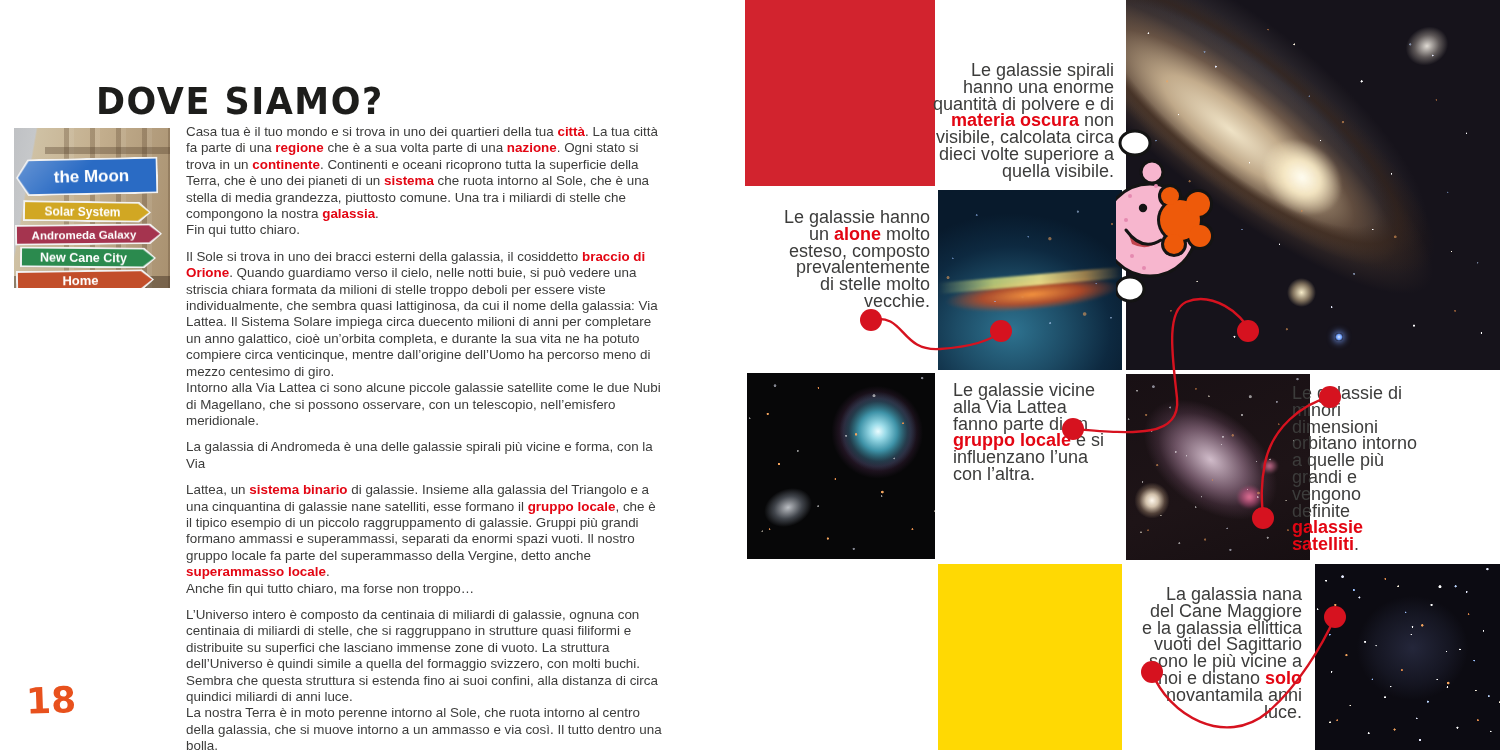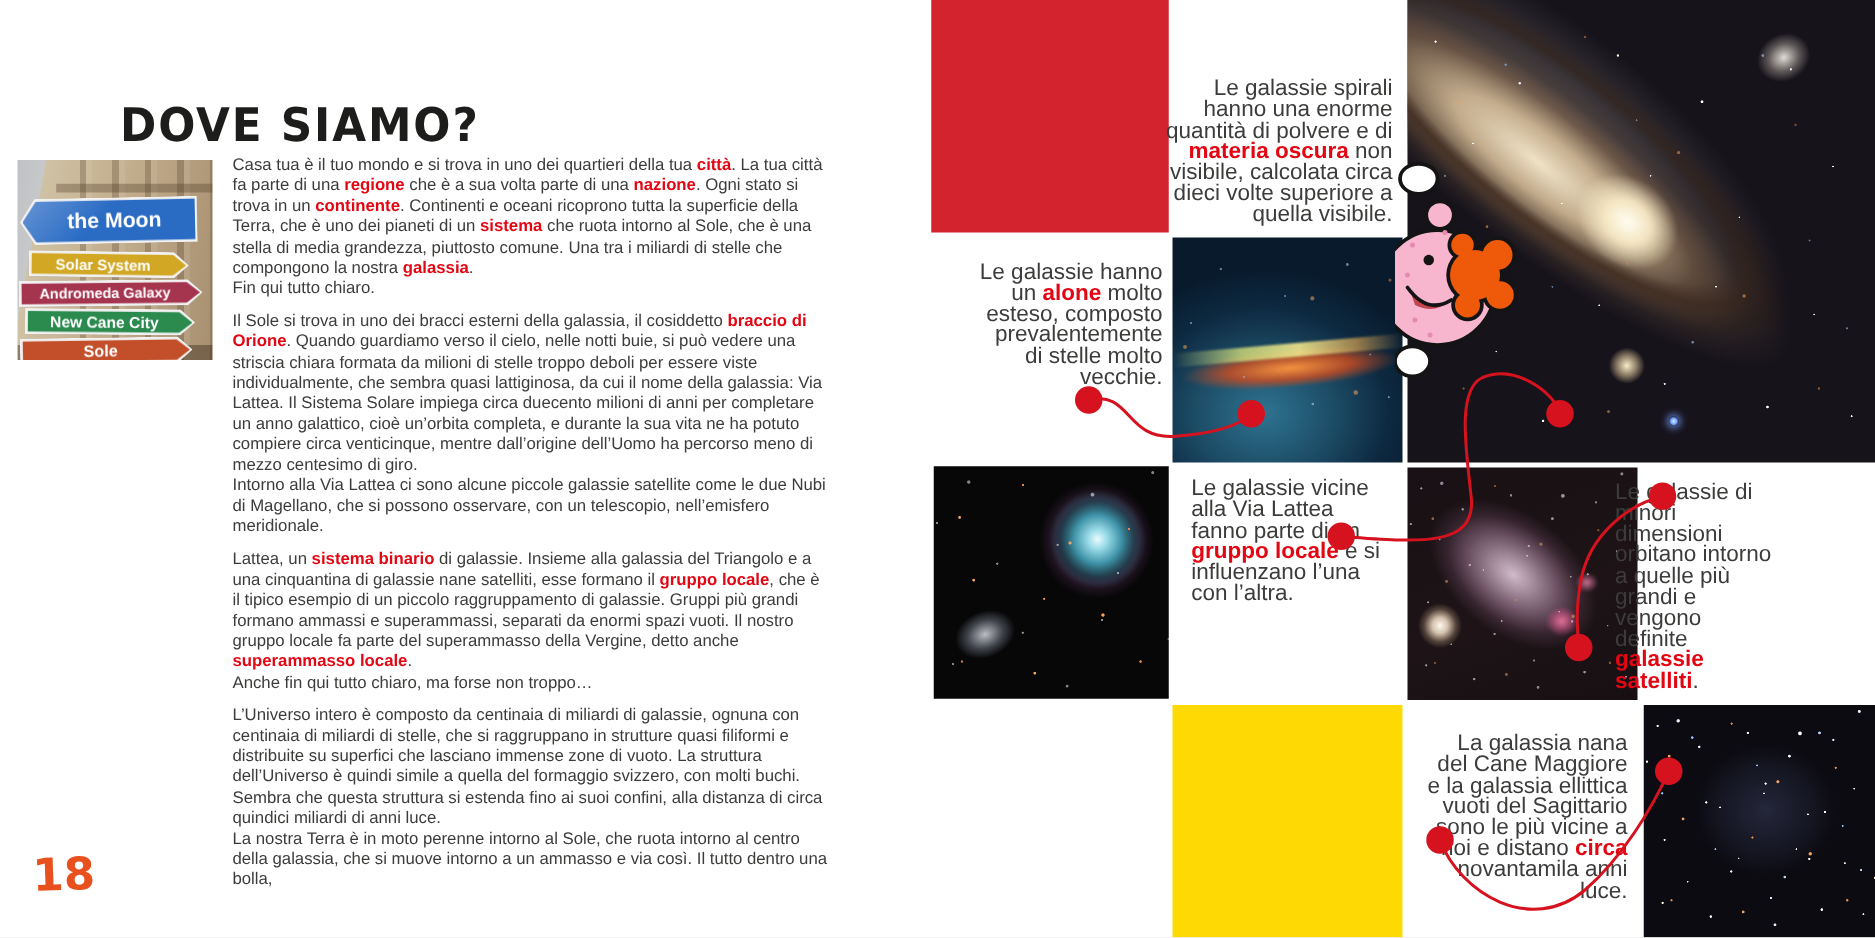--- a/index.html
+++ b/index.html
@@ -186,28 +186,29 @@
             <span data-name="sign-andromeda-galaxy-label">Andromeda Galaxy</span>
           </div>
       </div>
       <div class="sign s4 pt-right" data-name="sign-new-york-city">
         <div class="sign-fill" style="background: rgb(43, 138, 78);">
             <span data-name="sign-new-york-city-label">New Cane City</span>
           </div>
       </div>
       <div class="sign s5 pt-right" data-name="sign-home">
         <div class="sign-fill" style="background: rgb(194, 78, 42);">
-            <span data-name="sign-home-label">Sole</span>
+            <span data-name="sign-home-label">Home</span>
           </div>
       </div>
     </figure>
 
     <div class="body-text" data-name="body-text">
       <p class="para" data-name="body-paragraph"><span>Casa tua è il tuo mondo e si trova in uno dei quartieri della tua </span><span class="accent">città</span><span>. La tua città fa parte di una </span><span class="accent">regione</span><span> che è a sua volta parte di una </span><span class="accent">nazione</span><span>. Ogni stato si trova in un </span><span class="accent">continente</span><span>. Continenti e oceani ricoprono tutta la superficie della Terra, che è uno dei pianeti di un </span><span class="accent">sistema</span><span> che ruota intorno al Sole, che è una stella di media grandezza, piuttosto comune. Una tra i miliardi di stelle che compongono la nostra </span><span class="accent">galassia</span><span>.</span><br><span>Fin qui tutto chiaro.</span></p>
       <p class="para" data-name="body-paragraph"><span>Il Sole si trova in uno dei bracci esterni della galassia, il cosiddetto </span><span class="accent">braccio di Orione</span><span>. Quando guardiamo verso il cielo, nelle notti buie, si può vedere una striscia chiara formata da milioni di stelle troppo deboli per essere viste individualmente, che sembra quasi lattiginosa, da cui il nome della galassia: Via Lattea. Il Sistema Solare impiega circa duecento milioni di anni per completare un anno galattico, cioè un’orbita completa, e durante la sua vita ne ha potuto compiere circa venticinque, mentre dall’origine dell’Uomo ha percorso meno di mezzo centesimo di giro.</span><br><span>Intorno alla Via Lattea ci sono alcune piccole galassie satellite come le due Nubi di Magellano, che si possono osservare, con un telescopio, nell’emisfero meridionale.</span></p>
+      <p class="para" data-name="body-paragraph"><span>La galassia di Andromeda è una delle galassie spirali più vicine e forma, con la Via</span></p>
       <p class="para" data-name="body-paragraph"><span>Lattea, un </span><span class="accent">sistema binario</span><span> di galassie. Insieme alla galassia del Triangolo e a una cinquantina di galassie nane satelliti, esse formano il </span><span class="accent">gruppo locale</span><span>, che è il tipico esempio di un piccolo raggruppamento di galassie. Gruppi più grandi formano ammassi e superammassi, separati da enormi spazi vuoti. Il nostro gruppo locale fa parte del superammasso della Vergine, detto anche </span><span class="accent">superammasso locale</span><span>.</span><br><span>Anche fin qui tutto chiaro, ma forse non troppo…</span></p>
       <p class="para" data-name="body-paragraph"><span>L’Universo intero è composto da centinaia di miliardi di galassie, ognuna con centinaia di miliardi di stelle, che si raggruppano in strutture quasi filiformi e distribuite su superfici che lasciano immense zone di vuoto. La struttura dell’Universo è quindi simile a quella del formaggio svizzero, con molti buchi. Sembra che questa struttura si estenda fino ai suoi confini, alla distanza di circa quindici miliardi di anni luce.</span><br><span>La nostra Terra è in moto perenne intorno al Sole, che ruota intorno al centro della galassia, che si muove intorno a un ammasso e via così. Il tutto dentro una bolla,</span><br></p>
 
     </div>
 
     <div class="page-number" data-name="page-number">18</div>
   </section>
 
   <section data-name="page-right">
 
@@ -257,21 +258,21 @@
       <div class="stars stars-w"></div>
       <div class="stars stars-w scaled"></div>
       <div class="stars stars-o"></div>
       <div class="stars stars-b"></div>
     </figure>
 
     <p class="caption cap-right c1" data-name="caption-dark-matter"><span>Le galassie spirali hanno una enorme quantità di polvere e di </span><span class="accent">materia oscura</span><span> non visibile, calcolata circa dieci volte superiore a quella visibile.</span></p>
     <p class="caption cap-right c2" data-name="caption-halo"><span>Le galassie hanno un </span><span class="accent">alone</span><span> molto esteso, composto prevalentemente di stelle molto vecchie.</span></p>
     <p class="caption cap-left c3" data-name="caption-local-group"><span>Le galassie vicine alla Via Lattea fanno parte di un </span><span class="accent">gruppo locale</span><span> e si influenzano l’una con l’altra.</span><br></p>
     <p class="caption cap-left c4" data-name="caption-satellite-galaxies"><span>Le galassie di minori dimensioni orbitano intorno a quelle più grandi e vengono definite </span><span class="accent">galassie satelliti</span><span>.</span><br></p>
-    <p class="caption cap-right c5" data-name="caption-dwarf-galaxies"><span>La galassia nana del Cane Maggiore e la galassia ellittica vuoti del Sagittario sono le più vicine a noi e distano </span><span class="accent">circa</span><span> novantamila anni luce.</span></p>
+    <p class="caption cap-right c5" data-name="caption-dwarf-galaxies"><span>La galassia nana del Cane Maggiore e la galassia ellittica vuoti del Sagittario sono le più vicine a noi e distano </span><span class="accent">solo</span><span> novantamila anni luce.</span></p>
 
     <svg class="cartoon" viewBox="0 0 100 178" data-name="peeking-monster-cartoon">
       <g stroke="#141414" stroke-width="3">
         <ellipse cx="19" cy="15" rx="15" ry="12" fill="#ffffff"></ellipse>
         <circle cx="36" cy="44" r="11" fill="#f7b6ce"></circle>
         <circle cx="34" cy="102" r="46" fill="#f7b6ce"></circle>
         <ellipse cx="14" cy="161" rx="14" ry="12" fill="#ffffff"></ellipse>
       </g>
       <circle cx="14" cy="68" r="2" fill="#e58ab0"></circle>
       <circle cx="10" cy="92" r="2" fill="#e58ab0"></circle>

